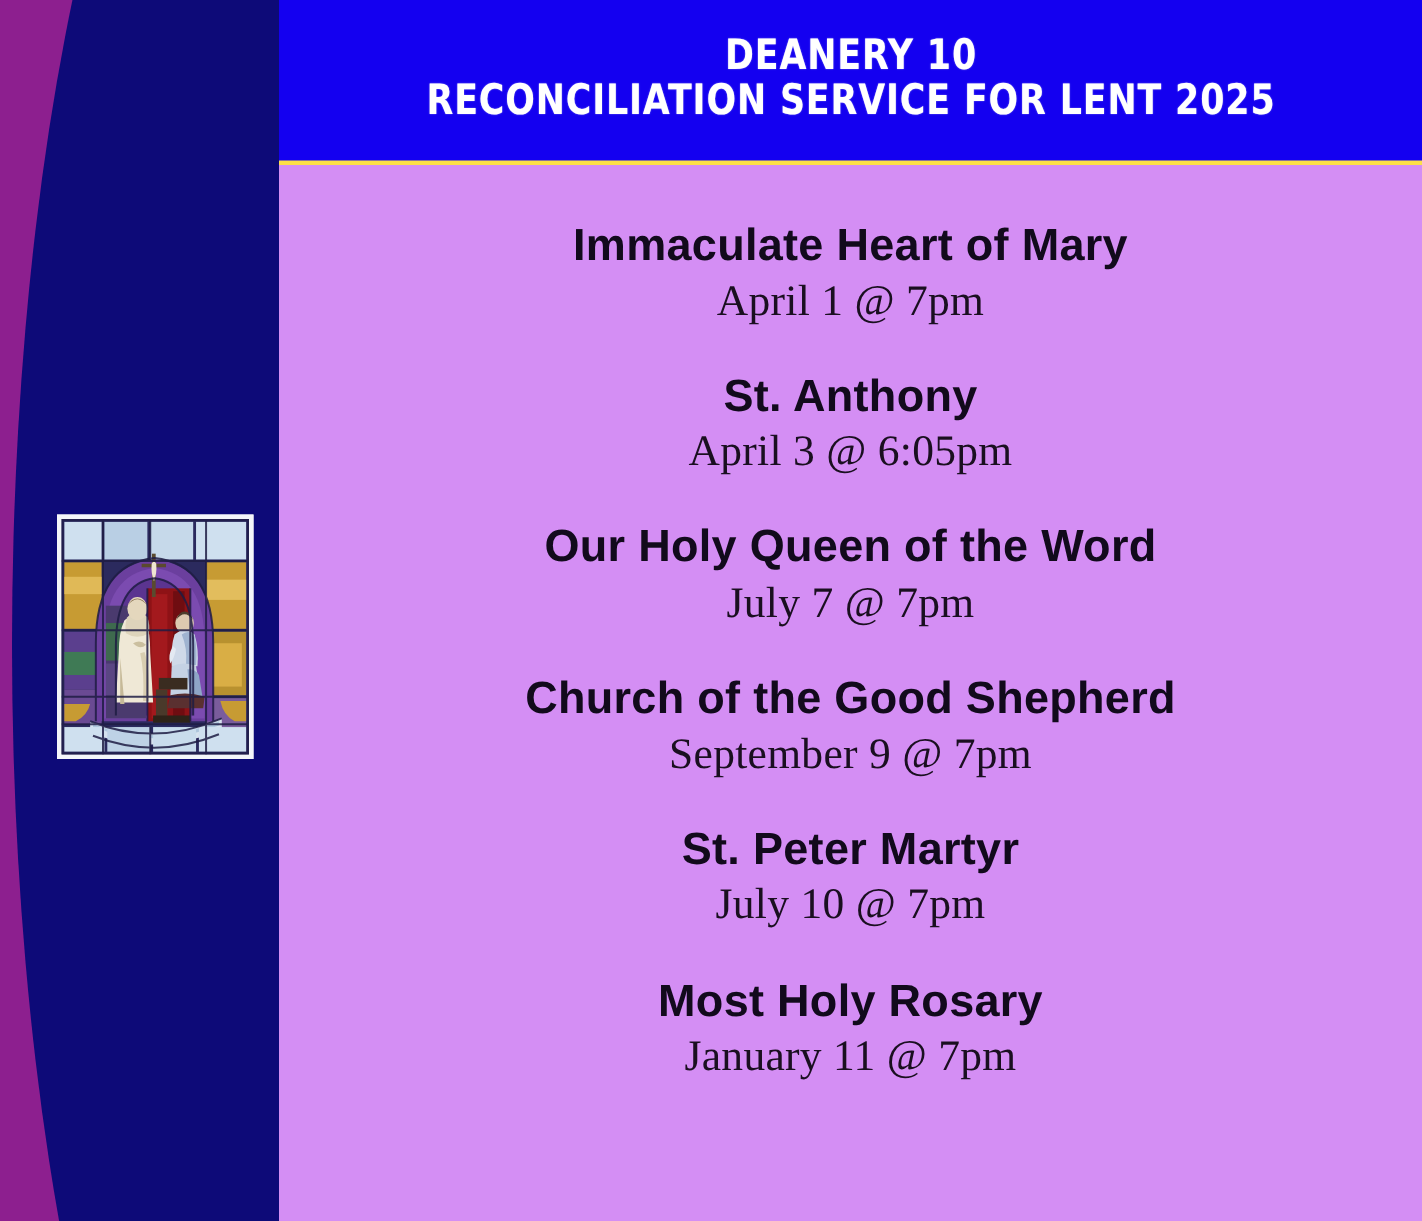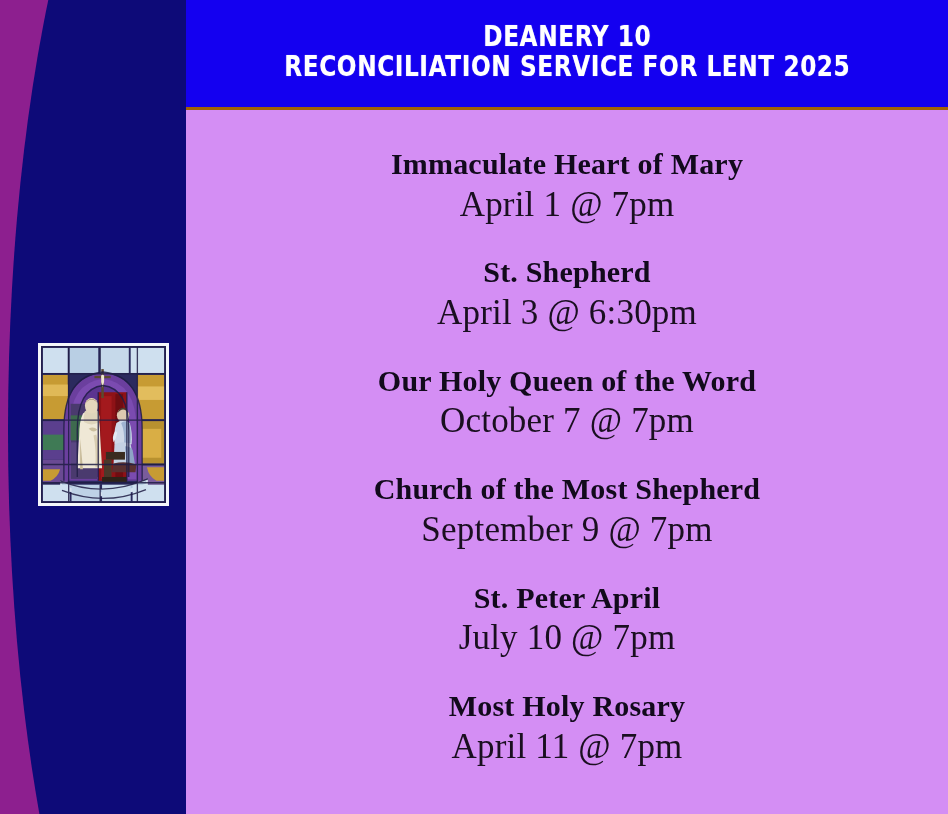--- a/index.html
+++ b/index.html
@@ -9,21 +9,21 @@
   }
   body {
     font-family: "Liberation Serif", "DejaVu Serif", serif;
   }
 
   #flyer {
     position: relative;
     width: 948px;
     height: 814px;
     overflow: hidden;
-    background: #a16207;
+    background: #fde047;
   }
 
   
   .left-band {
     position: absolute;
     left: 0;
     top: 0;
     width: 186px;
     height: 814px;
     background: #8d1f8f;
@@ -110,31 +110,31 @@
   }
   .content-inner {
     width: 100%;
     text-align: center;
   }
   .entry {
     margin-bottom: 27px;
   }
   .entry:last-child { margin-bottom: 16px; }
   .parish {
-    font-family: Liberation Serif, serif;
+    font-family: Liberation Sans, sans-serif;
     font-weight: bold;
     font-size: 30px;
     color: #120a1c;
     line-height: 1.22;
     letter-spacing: 0.2px;
   }
   .datetime {
     font-family: "Liberation Serif", "DejaVu Serif", serif;
     font-weight: normal;
-    font-size: 35px;
+    font-size: 29px;
     color: #1a0f20;
     line-height: 1.28;
     letter-spacing: 0.2px;
   }
 </style>
 </head>
 <body>
 
 <div id="flyer">
 
@@ -242,40 +242,40 @@
 
   <div class="content">
     <div class="content-inner">
 
       <div class="entry">
         <div class="parish">Immaculate Heart of Mary</div>
         <div class="datetime">April 1 @ 7pm</div>
       </div>
 
       <div class="entry">
-        <div class="parish">St. Shepherd</div>
-        <div class="datetime">April 3 @ 6:30pm</div>
+        <div class="parish">St. Anthony</div>
+        <div class="datetime">April 3 @ 6:05pm</div>
       </div>
 
       <div class="entry">
         <div class="parish">Our Holy Queen of the Word</div>
-        <div class="datetime">October 7 @ 7pm</div>
-      </div>
-
-      <div class="entry">
-        <div class="parish">Church of the Most Shepherd</div>
+        <div class="datetime">July 7 @ 7pm</div>
+      </div>
+
+      <div class="entry">
+        <div class="parish">Church of the Good Shepherd</div>
         <div class="datetime">September 9 @ 7pm</div>
       </div>
 
       <div class="entry">
-        <div class="parish">St. Peter April</div>
+        <div class="parish">St. Peter Martyr</div>
         <div class="datetime">July 10 @ 7pm</div>
       </div>
 
       <div class="entry">
         <div class="parish">Most Holy Rosary</div>
-        <div class="datetime">April 11 @ 7pm</div>
+        <div class="datetime">January 11 @ 7pm</div>
       </div>
 
     </div>
   </div>
 
 </div>
 
 </body></html>

